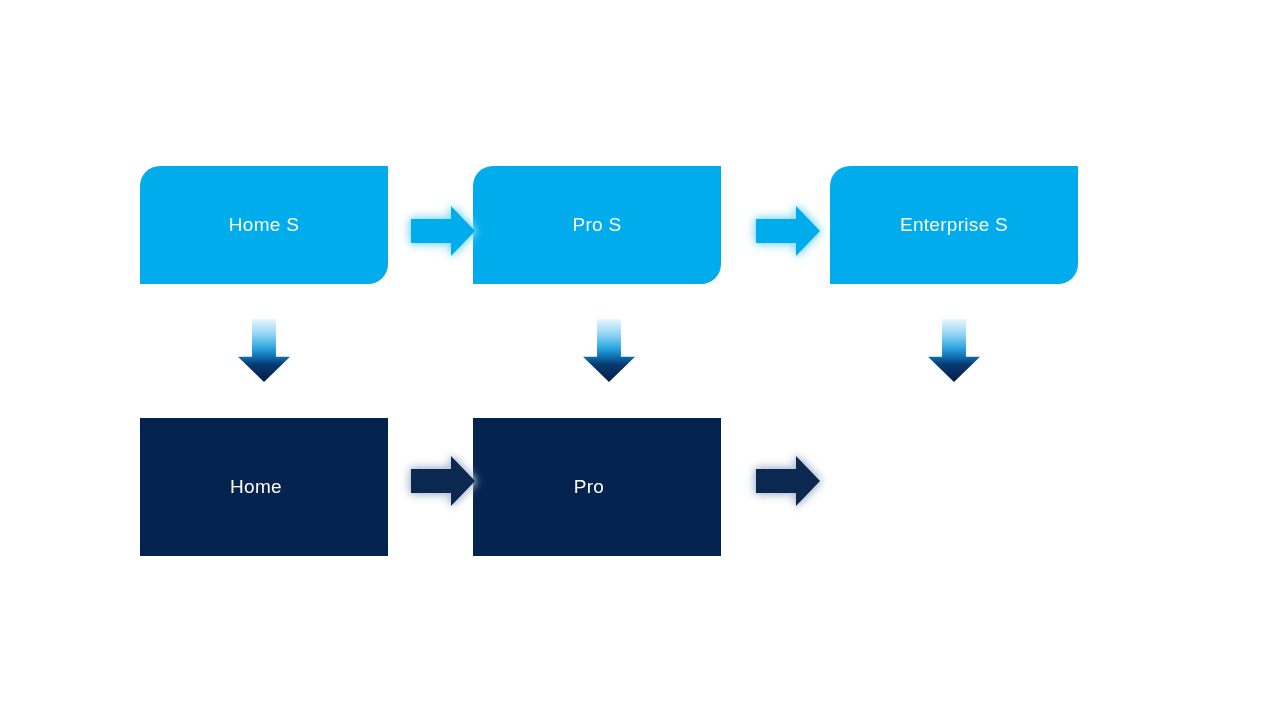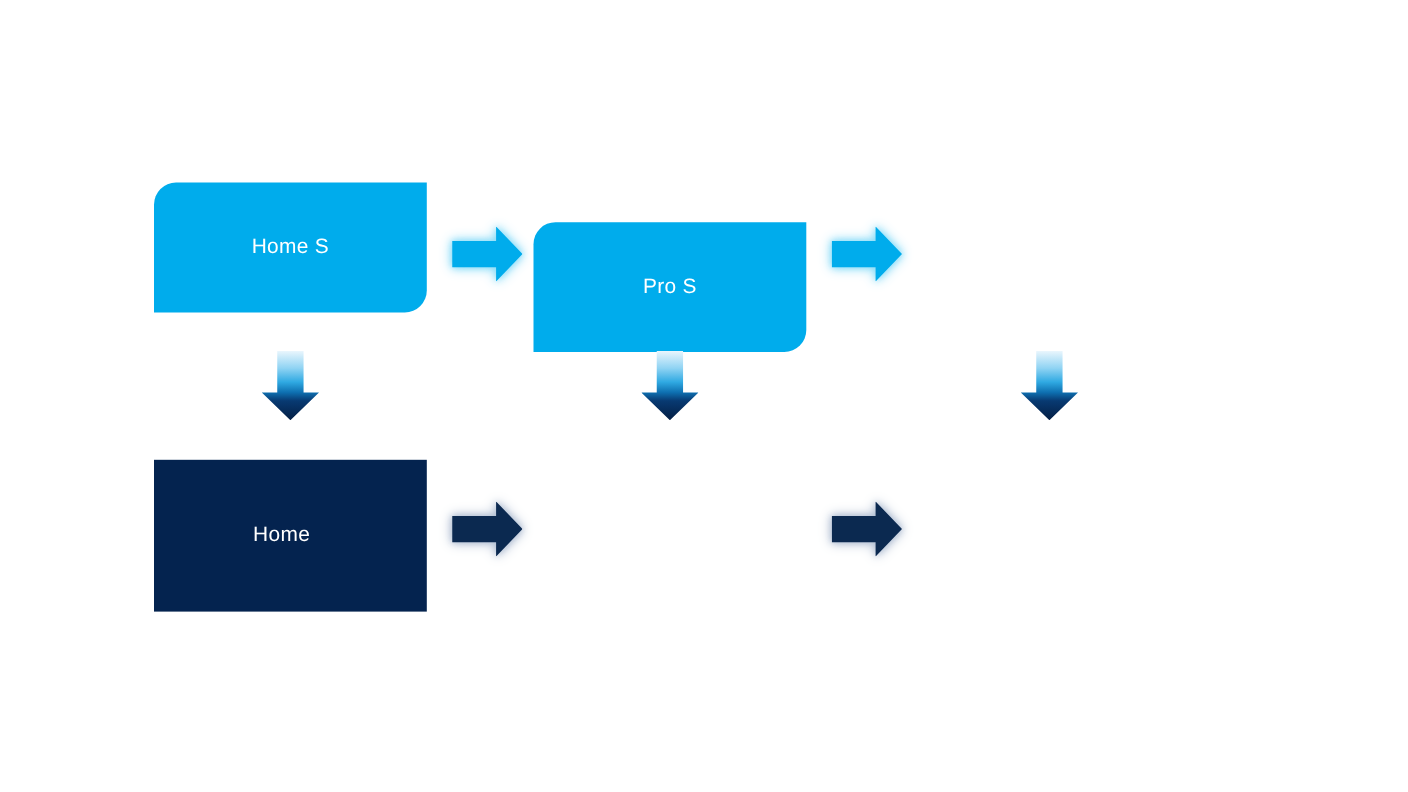--- a/index.html
+++ b/index.html
@@ -29,21 +29,21 @@
     height: 118px;
     background: var(--top-box, #00ACEC);
     border-radius: 20px 0 20px 0;
   }
   .box.bottom {
     top: 418px;
     height: 138px;
     background: var(--bottom-box, #04234F);
   }
   .col-1 { left: 140px; }
-  .col-2 { left: 485px; margin-top: 36px; }
+  .col-2 { left: 473px; }
   .col-3 { left: 830px; }
 
   .box .label {
     color: var(--box-text, #ffffff);
     font-size: 19px;
     letter-spacing: 0.3px;
     white-space: nowrap;
   }
   .box.bottom .label {
     
@@ -104,20 +104,23 @@
 <body>
 
 <div class="canvas">
 
   <div class="box top col-1">
     <span class="label">Home S</span>
   </div>
   <div class="box top col-2">
     <span class="label">Pro S</span>
   </div>
+  <div class="box top col-3">
+    <span class="label">Enterprise S</span>
+  </div>
 
   <div class="right-arrow blue ra-top ra-gap-1">
     <div class="shape"></div>
   </div>
   <div class="right-arrow blue ra-top ra-gap-2">
     <div class="shape"></div>
   </div>
 
   <div class="down-arrow da-1">
     <div class="shape"></div>
@@ -125,20 +128,23 @@
   <div class="down-arrow da-2">
     <div class="shape"></div>
   </div>
   <div class="down-arrow da-3">
     <div class="shape"></div>
   </div>
 
   <div class="box bottom col-1">
     <span class="label">Home</span>
   </div>
+  <div class="box bottom col-2">
+    <span class="label">Pro</span>
+  </div>
 
   <div class="right-arrow navy ra-bottom ra-gap-1">
     <div class="shape"></div>
   </div>
   <div class="right-arrow navy ra-bottom ra-gap-2">
     <div class="shape"></div>
   </div>
 
 </div>
 

